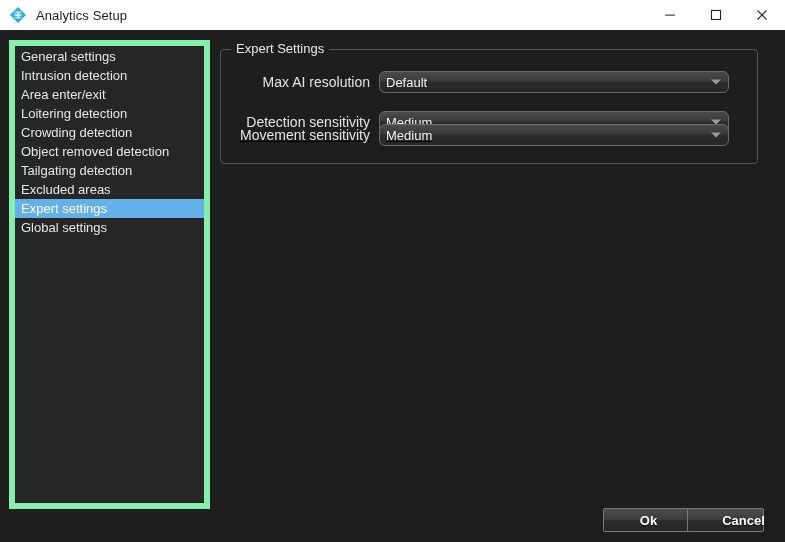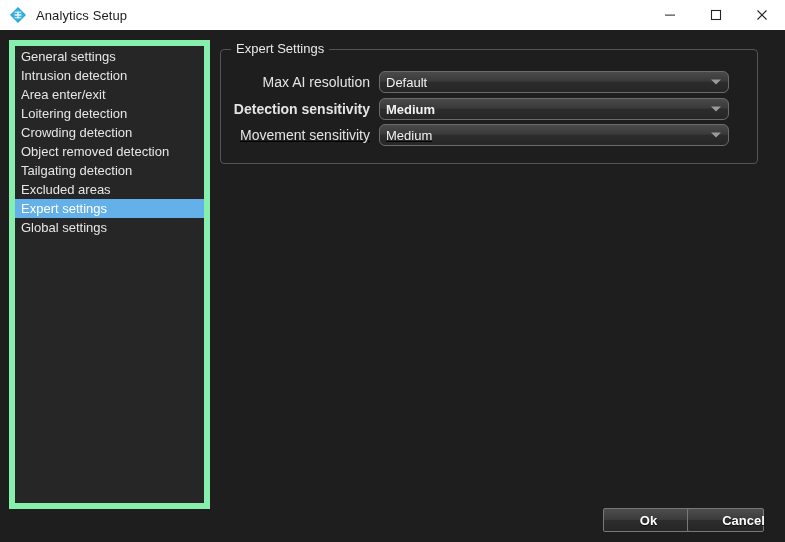--- a/index.html
+++ b/index.html
@@ -219,21 +219,21 @@
       <div class="group-title">Expert Settings</div>
 
       <div class="form-row" style="top:21px;">
         <div class="row-label">Max AI resolution</div>
         <div class="combo">
           <div class="combo-value">Default</div>
           <div class="combo-arrow"></div>
         </div>
       </div>
 
-      <div class="form-row" style="top:48px;font-weight:bold;">
+      <div class="form-row" style="top:61px;">
         <div class="row-label">Detection sensitivity</div>
         <div class="combo">
           <div class="combo-value">Medium</div>
           <div class="combo-arrow"></div>
         </div>
       </div>
 
       <div class="form-row" style="top:74px;text-decoration:underline;">
         <div class="row-label">Movement sensitivity</div>
         <div class="combo">

